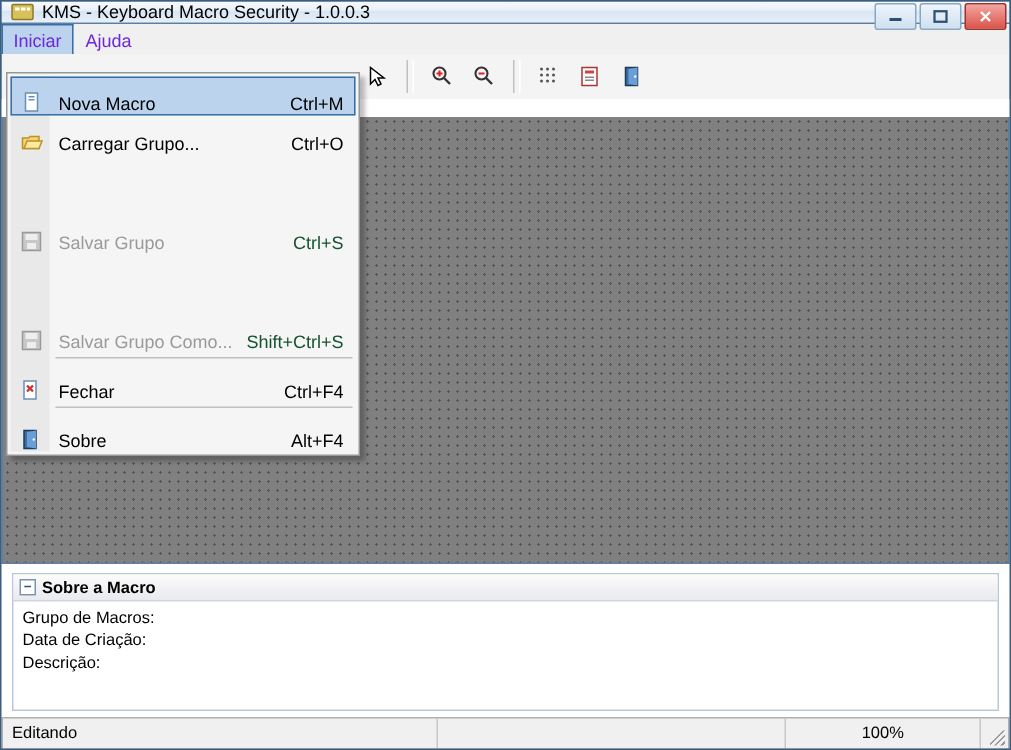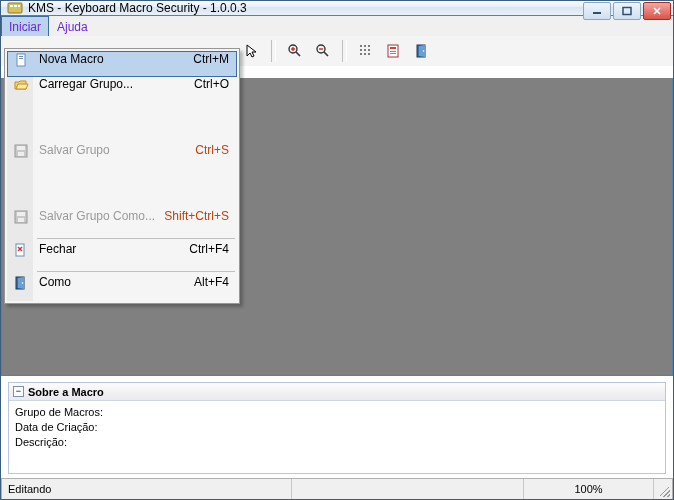--- a/index.html
+++ b/index.html
@@ -24,26 +24,26 @@
   .toolbar-sep { width: 5px; height: 22px; border-left: 1px solid #c0c0c0; border-right: 1px solid #fff; margin: 0 2px; }
   .tool-btn { width: 22px; height: 22px; display:flex; align-items:center; justify-content:center; }
   .tool-btn svg { width:16px; height:16px; }
 
   
   .canvas { position: absolute; left: 1px; right: 1px; top: 78px; bottom: 124px; border: 1px solid #5a7fa0; border-top: none; background-color:#808080; background-image: radial-gradient(circle, #555 0.7px, transparent 0.7px); background-size: 6px 6px; }
 
   
   .dropdown { position: absolute; left: 4px; top: 48px; width: 236px; background:#f5f5f5; border:1px solid #979797; box-shadow: 3px 3px 3px rgba(0,0,0,0.25); z-index: 20; padding: 2px; }
   .dropdown .iconcol { position:absolute; left:2px; top:2px; bottom:2px; width:26px; background:#e9e9e9; }
-  .dmenu-item { height: 26px; display:flex; align-items:flex-start; font-size:12px; position:relative; padding-left: 32px; padding-right: 8px; color:#000; }
+  .dmenu-item { height: 26px; display:flex; align-items:flex-end; font-size:12px; position:relative; padding-left: 32px; padding-right: 8px; color:#000; }
   .dmenu-item.highlight { background:#bcd3ee; border:1px solid #3a6ea5; padding-left:31px; padding-right:7px; height:26px; }
   .dmenu-item.disabled { color:#9a9a9a;margin-top:40px; }
   .dmenu-item .lbl { flex:1; }
   .dmenu-item .sc { color:inherit; font-size:12px; }
-  .dmenu-item.disabled .sc { color:#c2410c; }
+  .dmenu-item.disabled .sc { color:#14532d; }
   .dmenu-sep { height:1px; background:#c0c0c0; margin: 3px 2px 3px 30px; }
   .dmenu-item .micon { position:absolute; left:6px; width:16px; height:16px; display:flex; align-items:center; justify-content:center; }
 
   
   .info-panel { position:absolute; left:8px; right:8px; bottom: 26px; height: 92px; background:#fff; border:1px solid #b9c8d8; }
   .info-header { height:18px; background: linear-gradient(to bottom,#fcfcfc,#e9e9ef); border-bottom:1px solid #cdd6e0; display:flex; align-items:center; padding-left:4px; font-size:11px; font-weight:bold; gap:4px;}
   .info-body { padding: 4px 6px; font-size:11px; color:#000; line-height:15px; }
   .collapse-btn { width:11px; height:11px; border:1px solid #7a94b0; background:#fff; display:flex; align-items:center; justify-content:center; font-size:9px; line-height:1; color:#33557a; }
 
   
@@ -224,21 +224,21 @@
   <div class="dmenu-sep"></div>
 
   <div class="dmenu-item">
     <span class="micon">
         <svg viewBox="0 0 16 16">
           <rect x="3" y="2" width="8" height="12" fill="#3a6ea5" stroke="#1a3a5a"></rect>
           <path d="M5 3 L11 2 L11 14 L5 13 Z" fill="#6a9ed5"></path>
           <circle cx="9.5" cy="8" r="0.8" fill="#fff"></circle>
         </svg>
       </span>
-    <span class="lbl">Como</span>
+    <span class="lbl">Sobre</span>
     <span class="sc">Alt+F4</span>
   </div>
 </div>
 
 <div class="info-panel">
   <div class="info-header">
     <span class="collapse-btn">−</span>
     <span>Sobre a Macro</span>
   </div>
   <div class="info-body">

